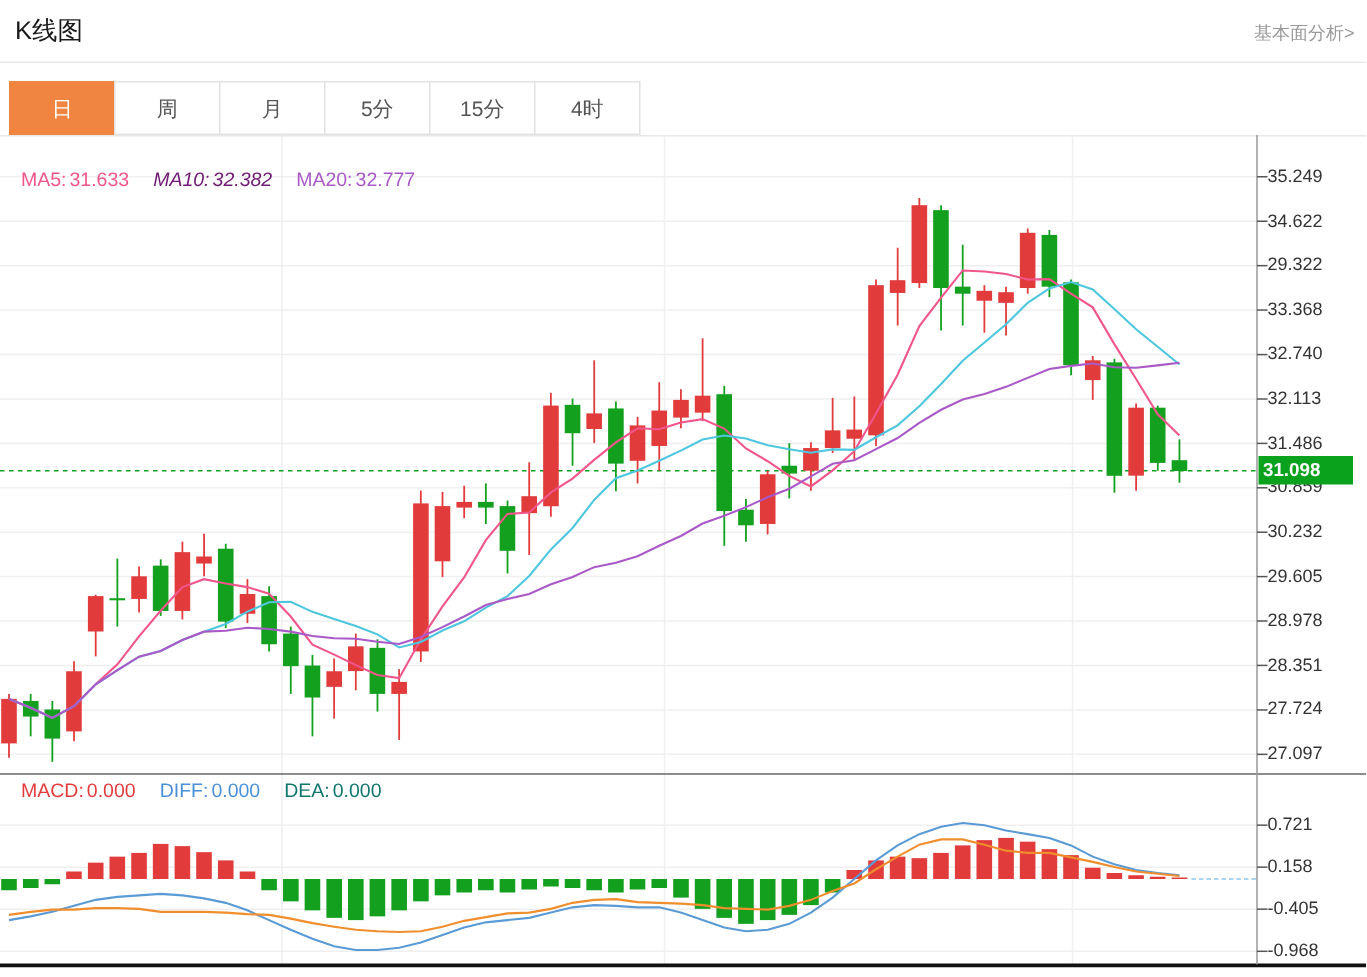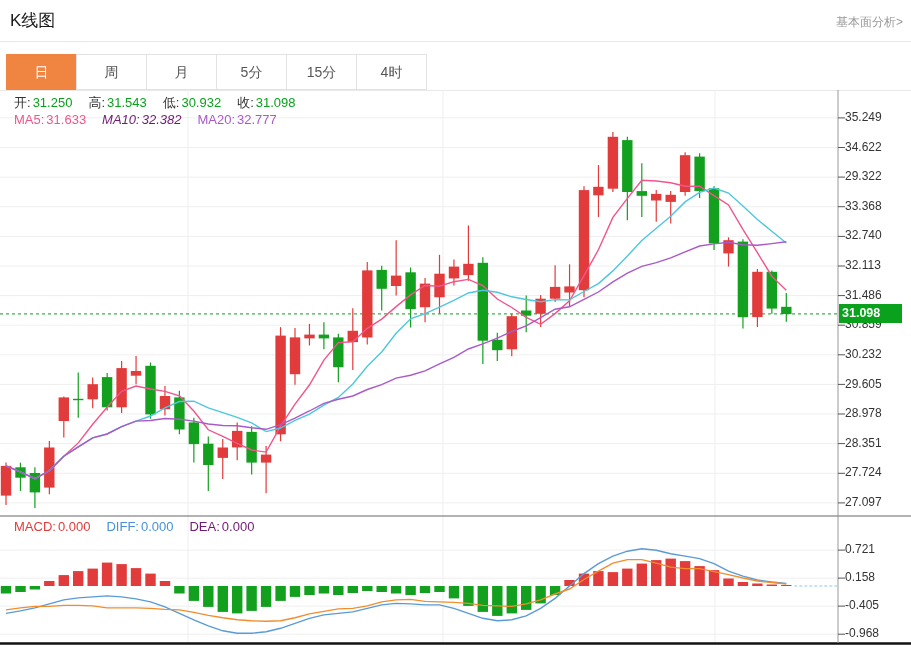--- a/index.html
+++ b/index.html
@@ -12,21 +12,21 @@
        border:1px solid #e2e2e2;margin-left:-1px;background:#fff;cursor:pointer;box-sizing:content-box;}
   .tab.active{background:#ef8540;border-color:#ef8540;color:#fff;}
   .tab-bottom{position:absolute;left:0;top:90px;width:911px;height:1px;background:#e8e8e8;}
   .chart{position:absolute;left:0;top:90px;width:911px;height:561px;}
   #svgwrap,#svgwrap svg{position:absolute;left:0;top:0;width:911px;height:556px;}
   .row{position:absolute;left:14px;font-size:13px;white-space:nowrap;}
   .row .lb{color:#333;}
   .row .sp{margin-right:16px;margin-left:2px;}
   .vg{color:#0aa11d;}
   .c-ma5{color:#f0558c;} .c-ma10{color:#701a75;font-style:italic;} .c-ma20{color:#aa5ac8;margin-top:21px;}
-  .c-macd{color:#e23b3b;} .c-diff{color:#4a90d9;} .c-dea{color:#701a75;}
+  .c-macd{color:#e23b3b;} .c-diff{color:#4a90d9;} .c-dea{color:#0f766e;}
   .r1{top:4px;} .r2{top:22px;} .r3{top:429px;}
   .ylab{position:absolute;left:845px;font-size:12px;color:#333;}
   .badge{position:absolute;left:839px;top:214px;width:60px;height:19px;line-height:19px;
          background:#0aa11d;color:#fff;font-size:12.5px;font-weight:bold;padding-left:3px;z-index:3;}
 </style>
 </head>
 <body>
 
 <div class="page">
   <div class="title">K线图</div>
@@ -255,23 +255,20 @@
           <rect x="737.7" y="492.0" width="10.4" height="4.0" fill="#e23b3b"></rect>
           <rect x="752.2" y="493.5" width="10.4" height="2.5" fill="#e23b3b"></rect>
           <rect x="766.6" y="494.5" width="10.4" height="1.5" fill="#e23b3b"></rect>
           <rect x="781.1" y="495.0" width="10.4" height="1.0" fill="#e23b3b"></rect>
           <polyline points="6.0,523.4 20.4,520.9 34.9,517.9 49.3,513.9 63.8,509.9 78.3,507.9 92.7,506.9 107.1,505.9 121.6,506.9 136.0,508.9 150.5,511.9 164.9,516.9 179.4,523.4 193.8,529.8 208.3,535.8 222.8,540.8 237.2,543.3 251.6,543.3 266.1,541.8 280.6,538.3 295.0,533.3 309.4,528.3 323.9,524.9 338.3,523.4 352.8,521.9 367.3,518.4 381.7,514.9 396.1,513.4 410.6,513.9 425.0,514.9 439.5,514.9 453.9,518.4 468.4,523.4 482.8,528.3 497.3,530.8 511.8,529.8 526.2,525.9 540.6,518.4 555.1,508.4 569.5,496.0 584.0,483.6 598.4,473.6 612.9,466.1 627.4,461.2 641.8,458.7 656.3,460.2 670.7,463.7 685.1,466.1 699.6,468.6 714.0,473.6 728.5,481.1 742.9,486.1 757.4,490.0 771.8,492.0 786.3,493.5" fill="none" stroke="#5b9bd5" stroke-width="1.4"></polyline>
           <polyline points="6.0,519.9 20.4,517.9 34.9,516.4 49.3,516.4 63.8,515.4 78.3,515.4 92.7,515.9 107.1,517.9 121.6,517.9 136.0,517.9 150.5,518.4 164.9,519.4 179.4,519.9 193.8,522.4 208.3,525.4 222.8,527.8 237.2,529.8 251.6,530.8 266.1,531.3 280.6,530.8 295.0,527.8 309.4,523.9 323.9,521.4 338.3,518.9 352.8,518.4 367.3,515.9 381.7,511.9 396.1,509.9 410.6,509.4 425.0,511.4 439.5,511.9 453.9,512.4 468.4,513.4 482.8,515.4 497.3,515.9 511.8,516.4 526.2,513.9 540.6,509.9 555.1,504.0 569.5,499.0 584.0,489.5 598.4,481.1 612.9,473.1 627.4,469.6 641.8,469.6 656.3,473.1 670.7,477.1 685.1,478.6 699.6,478.6 714.0,481.6 728.5,484.6 742.9,488.0 757.4,491.0 771.8,492.5 786.3,494.0" fill="none" stroke="#f08e2e" stroke-width="1.4"></polyline>
           <line x1="794.3" y1="496" x2="838" y2="496" stroke="#8ec6ea" stroke-width="1" stroke-dasharray="3,2"></line>
         </svg>
       </div>
 
-    <div class="row r1">
-      <span class="lb">开:</span><span class="vg sp">31.250</span><span class="lb">高:</span><span class="vg sp">31.543</span><span class="lb">低:</span><span class="vg sp">30.932</span><span class="lb">收:</span><span class="vg sp">31.098</span>
-    </div>
 
     <div class="row r2">
       <span class="c-ma5">MA5:</span><span class="c-ma5 sp">31.633</span><span class="c-ma10">MA10:</span><span class="c-ma10 sp">32.382</span><span class="c-ma20">MA20:</span><span class="c-ma20 sp">32.777</span>
     </div>
 
     <div class="row r3">
       <span class="c-macd">MACD:</span><span class="c-macd sp">0.000</span><span class="c-diff">DIFF:</span><span class="c-diff sp">0.000</span><span class="c-dea">DEA:</span><span class="c-dea sp">0.000</span>
     </div>
 
     <div id="ylabels">

